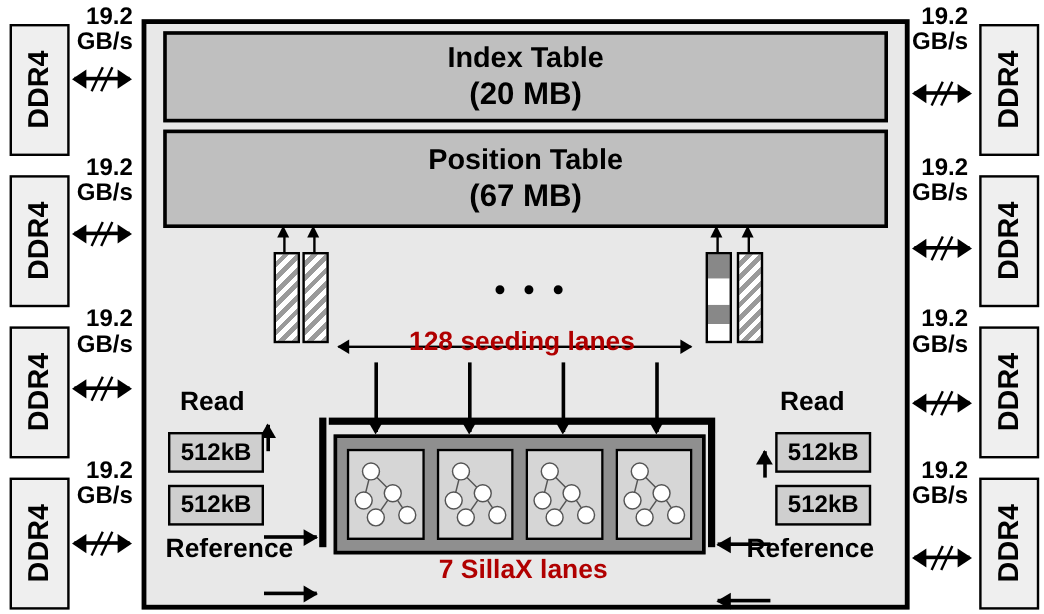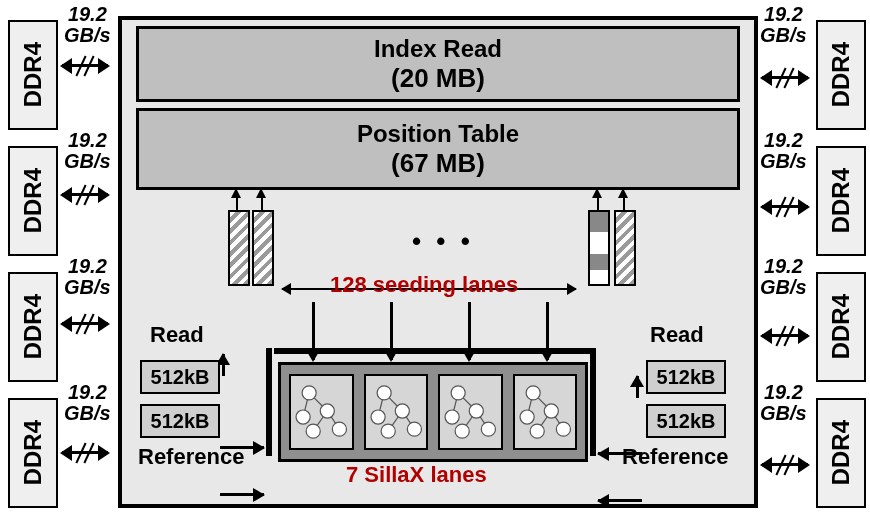--- a/index.html
+++ b/index.html
@@ -30,22 +30,21 @@
   .ddr span {
     writing-mode: vertical-rl;
     transform: rotate(180deg);
     font-weight: 700;
     font-size: 24px;
   }
   .bw-label {
     font-weight: 700;
     font-size: 20px;
     line-height: 1.05;
-    text-align: center;
-    font-style: italic;
+    text-align: right;
   }
   .arrow-horiz {
     position: relative;
     height: 0;
     border-top: 3px solid #000;
     width: 46px;
   }
   .arrow-horiz::before,
   .arrow-horiz::after {
     content: "";
@@ -111,21 +110,21 @@
     width: 2px;
     background: #000;
   }
 
   .dots { font-weight: 900; font-size: 26px; letter-spacing: 4px; }
 
   .mid-caption {
     color: #b00000;
     font-weight: 700;
     font-size: 22px;
-    text-align: left;
+    text-align: center;
   }
 
   
   .dbl-arrow {
     position: relative;
     height: 0;
     border-top: 2px solid #000;
   }
   .dbl-arrow::before,
   .dbl-arrow::after {
@@ -307,21 +306,21 @@
       <div class="slash2"></div>
     </div>
   <div class="abs arrow-horiz" style="left:762px; top:442px;">
       <div class="slash1"></div>
       <div class="slash2"></div>
     </div>
 
   <div class="abs chip" style="left:118px; top:16px; width:632px; height:484px;"></div>
 
   <div class="abs big-block" style="left:136px; top:26px; width:598px; height:70px;">
-    <div class="t1">Index Read</div>
+    <div class="t1">Index Table</div>
     <div class="t2">(20 MB)</div>
   </div>
 
   <div class="abs big-block" style="left:136px; top:108px; width:598px; height:76px;">
     <div class="t1">Position Table</div>
     <div class="t2">(67 MB)</div>
   </div>
 
   <div class="abs tiny-stem" style="left:236px; top:196px; height:14px;"></div>
   <div class="abs tiny-arrow-up" style="left:231px; top:188px;"></div>

